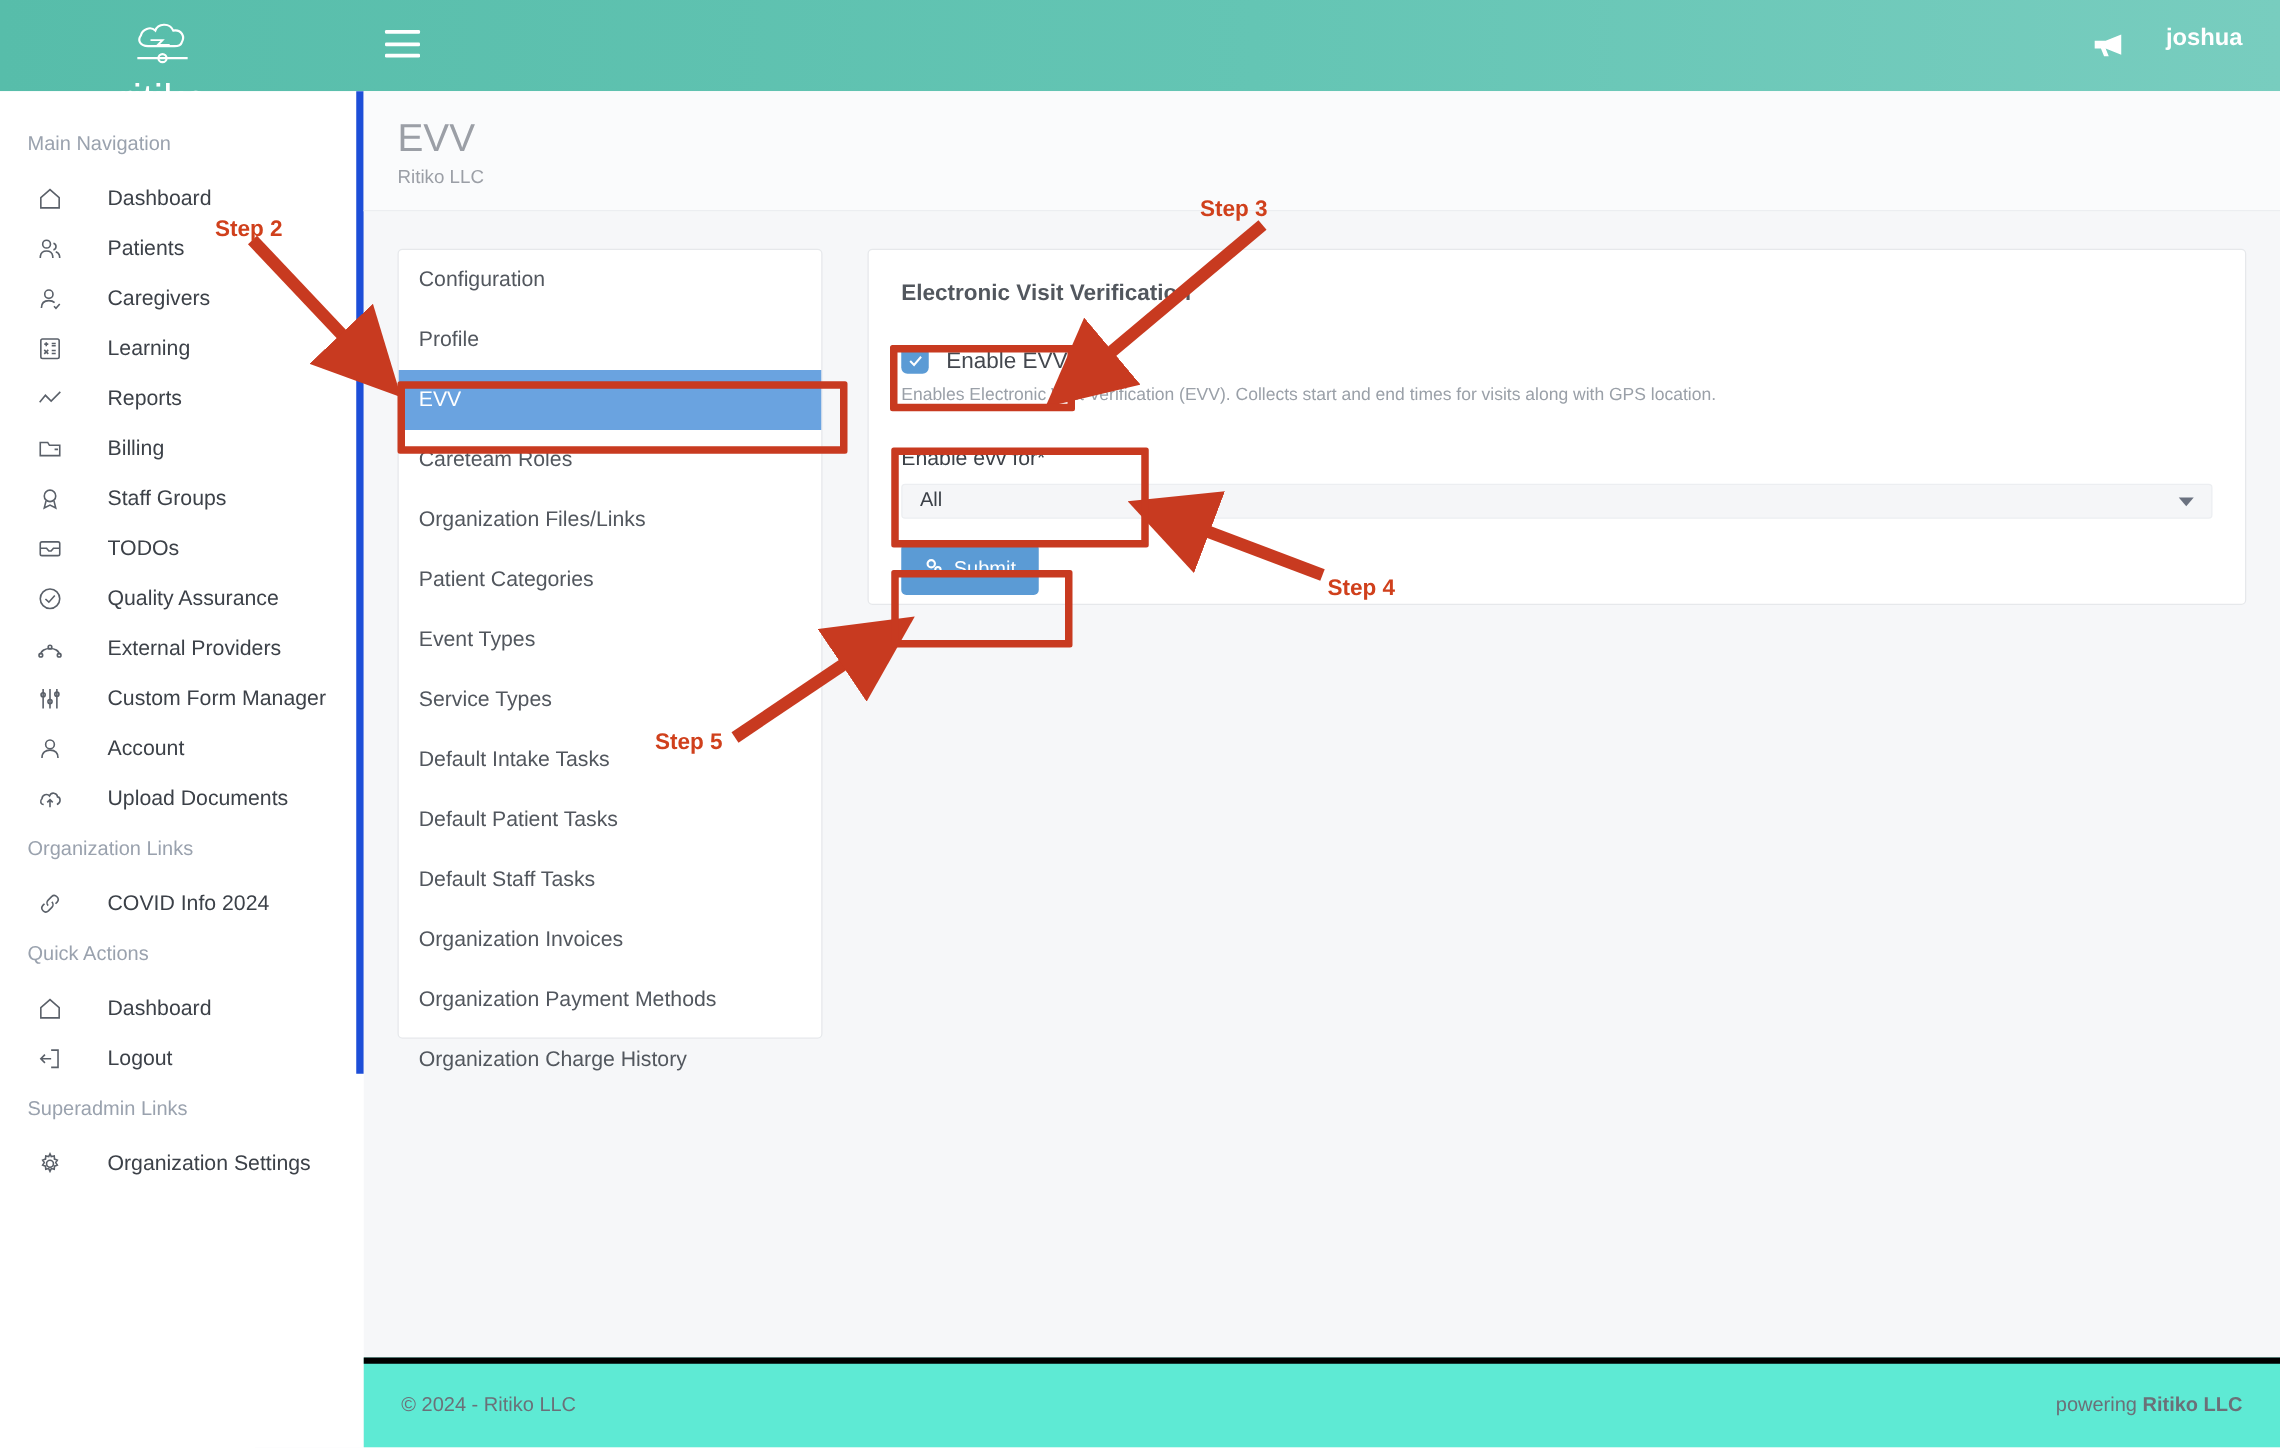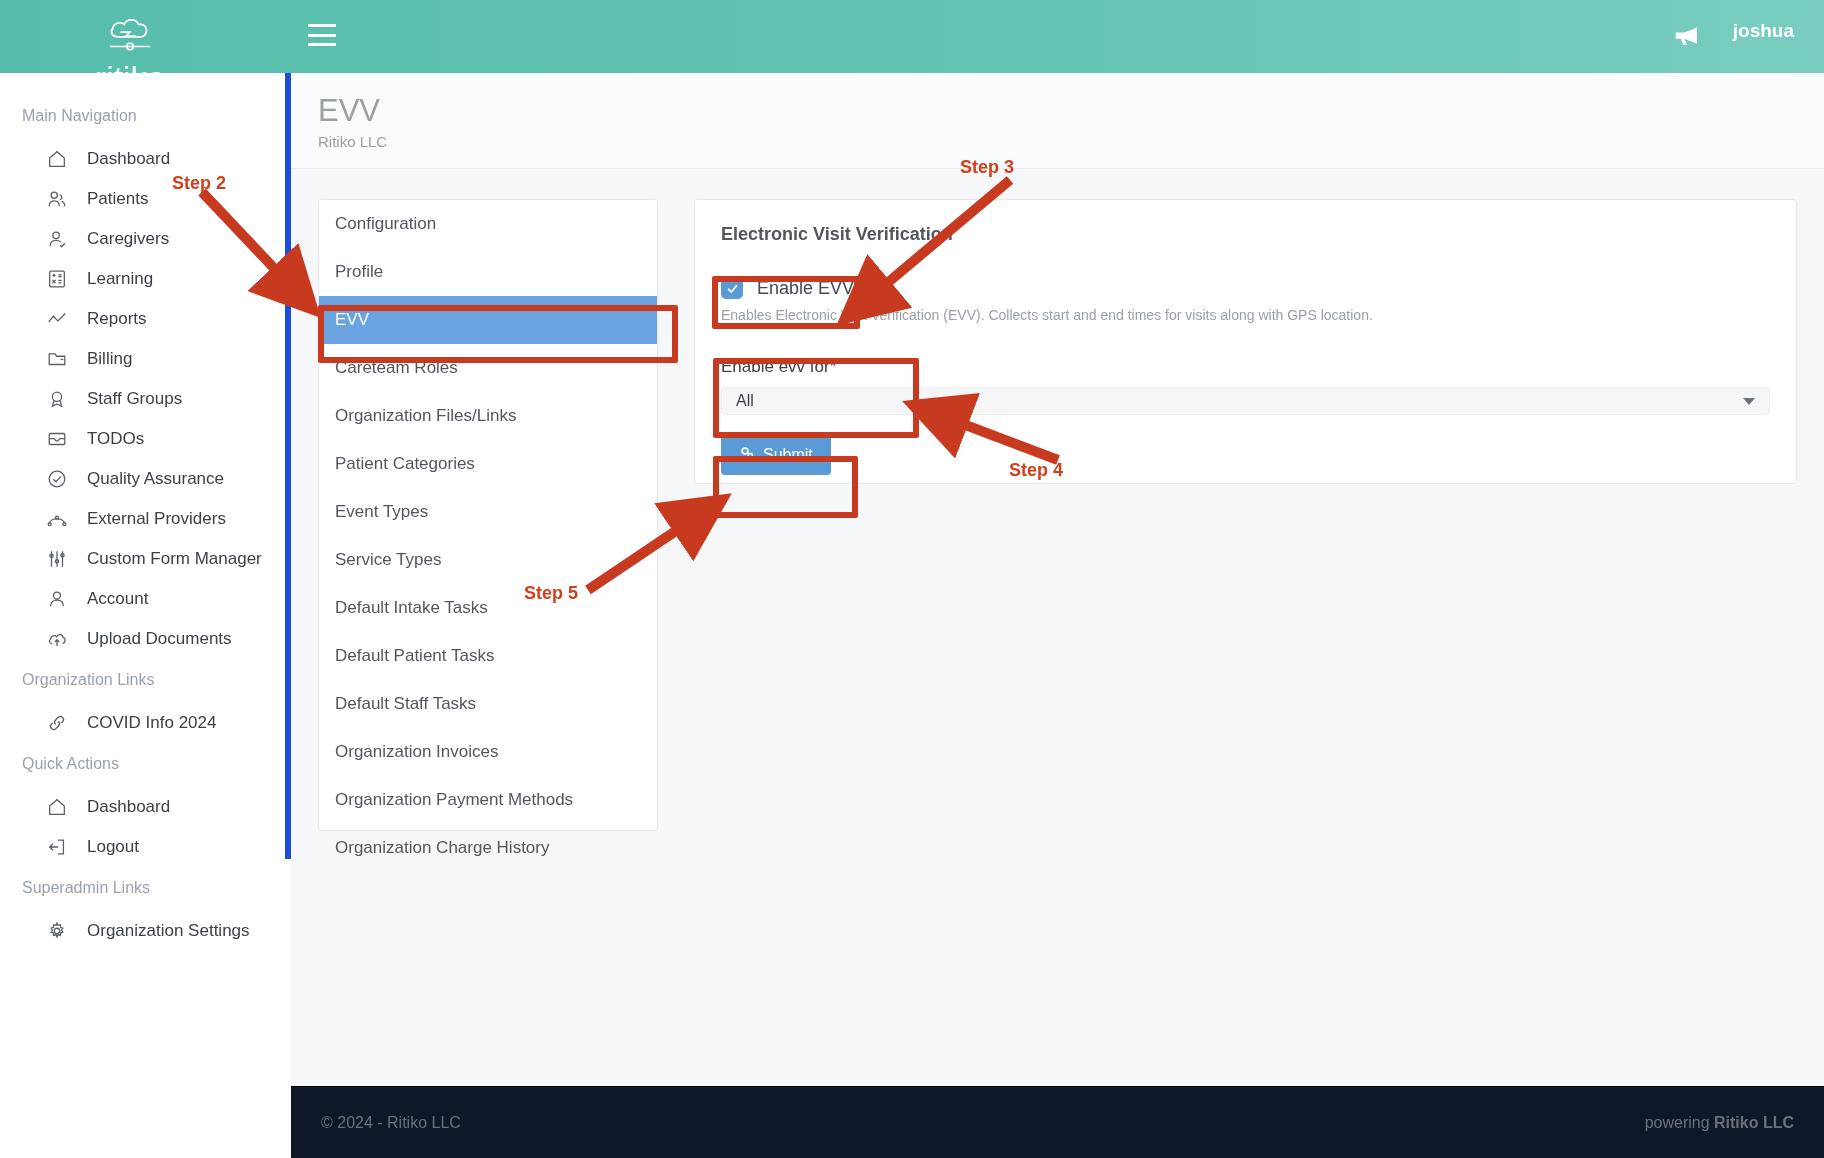--- a/index.html
+++ b/index.html
@@ -29,22 +29,22 @@
   
   .sidebar {
     position: absolute; top: 73px; left: 0; width: 291px; height: 786px;
     background: #ffffff; border-right: 6px solid #1d4ed8;
     padding-top: 22px;
   }
   .nav-section-title {
     color: #9aa2ae; font-size: 16px; padding: 12px 0 14px 22px; font-weight: 400;
   }
   .nav-item {
-    display: flex; align-items: center; gap: 18px;
-    padding: 8px 0 8px 45px; color: #3c4148; font-size: 17px; cursor: pointer;
+    display: flex; align-items: center; gap: 34px;
+    padding: 8px 0 8px 28px; color: #3c4148; font-size: 17px; cursor: pointer;
     line-height: 1.4;
   }
   .nav-icon { width: 24px; height: 24px; flex: 0 0 24px; display: flex; align-items: center; justify-content: center; }
   .nav-icon svg { width: 22px; height: 22px; stroke: #5a6069; fill: none; stroke-width: 1.4; }
 
   
   .content {
     position: absolute; top: 73px; left: 291px; width: 1533px; height: 1085px;
     background: #f6f7f9;
   }
@@ -91,21 +91,21 @@
   .submit-btn {
     background: #5b9bd5; color: #fff; border: none; border-radius: 4px;
     padding: 10px 18px; font-size: 16px; display: inline-flex; align-items: center; gap: 8px;
     cursor: pointer; font-family: "Liberation Sans", sans-serif;
   }
   .submit-btn svg { width: 16px; height: 16px; fill: #fff; }
 
   
   .footer {
     position: absolute; bottom: 0; left: 291px; width: 1533px; height: 72px;
-    background: #0f172a; border-top: 1px solid #000000;
+    background: #5eead4; border-top: 5px solid #000000;
     display: flex; align-items: center; justify-content: space-between;
     padding: 0 30px; font-size: 16px; color: #6b7078;
   }
   .footer-right { color: #6b7078; }
   .footer-right b { font-weight: 700; }
   .anno-box { position: absolute; border: 6px solid #c83a20; border-radius: 2px; pointer-events: none; }
   .anno-label {
     position: absolute; color: #d0401c; font-weight: 700; font-size: 18px;
     font-family: "Liberation Sans", sans-serif; pointer-events: none;
   }
@@ -398,16 +398,16 @@
     <line x1="588" y1="590" x2="692" y2="520" stroke="#c83a20" stroke-width="10" marker-end="url(#ah)"></line>
   </svg>
 
   <div class="anno-box" style="left:318px; top:305px; width:360px; height:58px;"></div>
   <div class="anno-box" style="left:712px; top:276px; width:148px; height:53px;"></div>
   <div class="anno-box" style="left:713px; top:358px; width:206px; height:80px;"></div>
   <div class="anno-box" style="left:713px; top:456px; width:145px; height:62px;"></div>
 
   <div class="anno-label" style="left:172px; top:173px;">Step 2</div>
   <div class="anno-label" style="left:960px; top:157px;">Step 3</div>
-  <div class="anno-label" style="left:1009px; top:460px;">Step 4</div>
+  <div class="anno-label" style="left:1062px; top:460px;">Step 4</div>
   <div class="anno-label" style="left:524px; top:583px;">Step 5</div>
 
 </div>
 
 </body></html>

